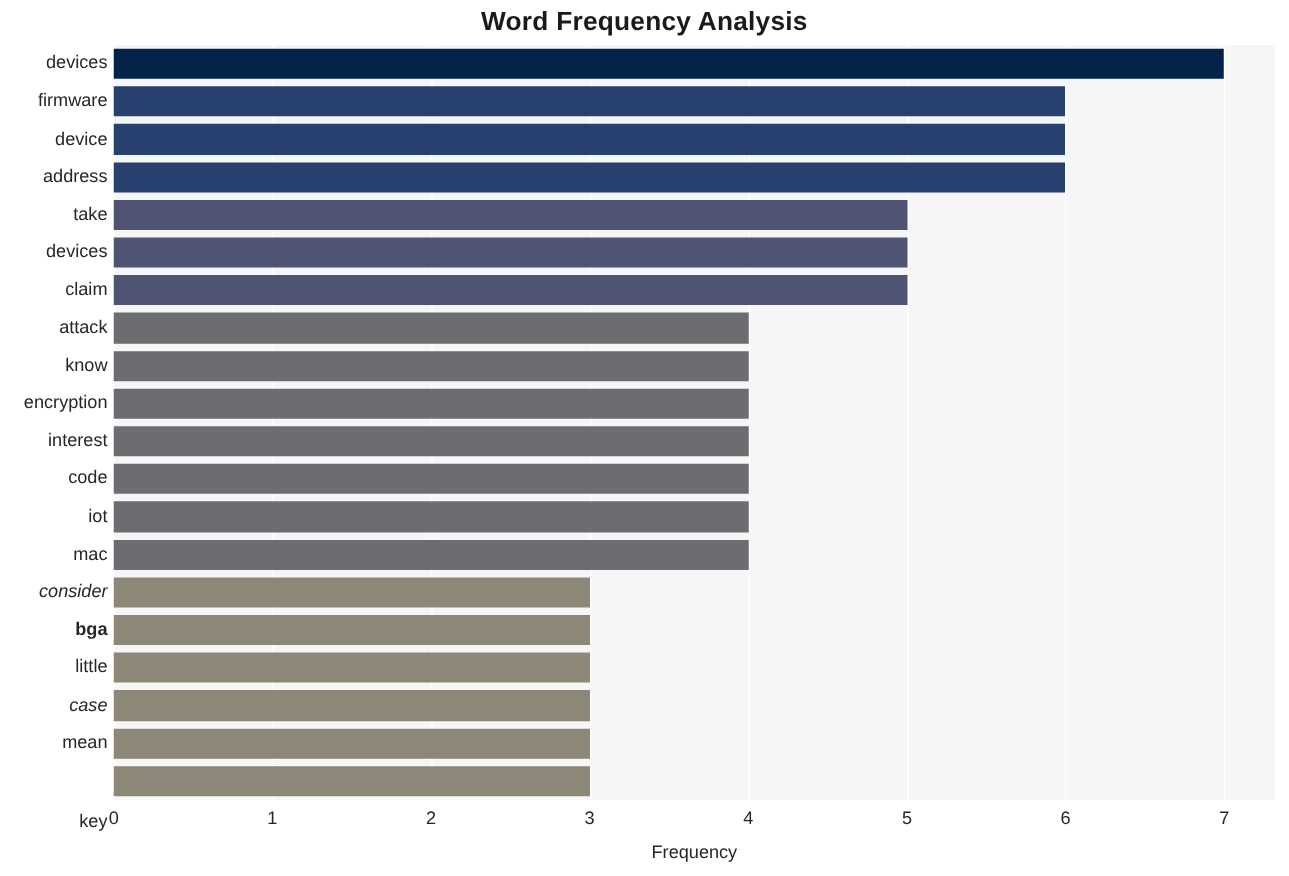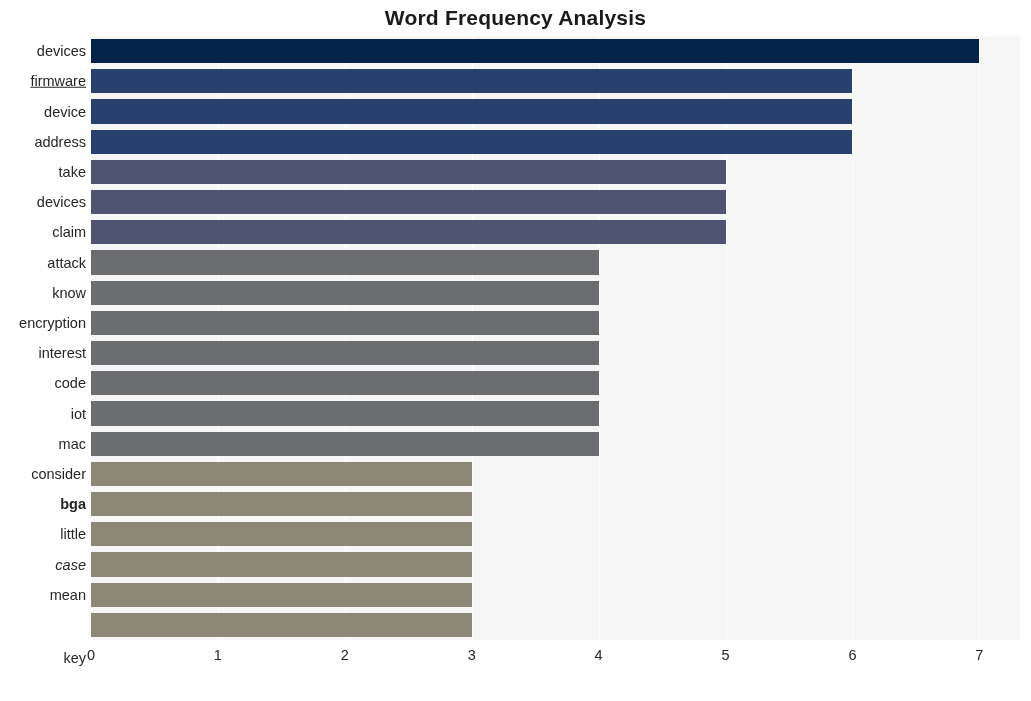--- a/index.html
+++ b/index.html
@@ -198,46 +198,47 @@
           <div class="bar" title="mean: 3" style="width: 380.738px; background: rgb(140, 135, 119);"></div>
         </div>
         <div class="bar-row" style="top: 576.82px; height: 24.16px;">
           <div class="bar" title="key: 3" style="width: 380.738px; background: rgb(140, 135, 119);"></div>
         </div>
       </div>
   </div>
 
   <div id="y-axis-labels">
       <div class="y-tick-label" style="top: 15.1px;">devices</div>
-      <div class="y-tick-label" style="top: 45.3px; text-decoration: underline;">firmware</div>
+      <div class="y-tick-label" style="top: 45.3px;">firmware</div>
       <div class="y-tick-label" style="top: 75.5px;">device</div>
       <div class="y-tick-label" style="top: 105.7px;">address</div>
       <div class="y-tick-label" style="top: 135.9px;">take</div>
       <div class="y-tick-label" style="top: 166.1px;">devices</div>
       <div class="y-tick-label" style="top: 196.3px;">claim</div>
       <div class="y-tick-label" style="top: 226.5px;">attack</div>
       <div class="y-tick-label" style="top: 256.7px;">know</div>
       <div class="y-tick-label" style="top: 286.9px;">encryption</div>
       <div class="y-tick-label" style="top: 317.1px;">interest</div>
       <div class="y-tick-label" style="top: 347.3px;">code</div>
       <div class="y-tick-label" style="top: 377.5px;">iot</div>
       <div class="y-tick-label" style="top: 407.7px;">mac</div>
-      <div class="y-tick-label" style="top: 437.9px;">consider</div>
+      <div class="y-tick-label" style="top: 437.9px; font-style: italic;">consider</div>
       <div class="y-tick-label" style="top: 468.1px; font-weight: bold;">bga</div>
       <div class="y-tick-label" style="top: 498.3px;">little</div>
       <div class="y-tick-label" style="top: 528.5px; font-style: italic;">case</div>
       <div class="y-tick-label" style="top: 558.7px;">mean</div>
       <div class="y-tick-label" style="top: 622px;">key</div>
     </div>
 
   <div id="x-axis-labels">
       <div class="x-tick-label" style="left: 91px;">0</div>
       <div class="x-tick-label" style="left: 217.913px;">1</div>
       <div class="x-tick-label" style="left: 344.825px;">2</div>
       <div class="x-tick-label" style="left: 471.738px;">3</div>
       <div class="x-tick-label" style="left: 598.65px;">4</div>
       <div class="x-tick-label" style="left: 725.563px;">5</div>
       <div class="x-tick-label" style="left: 852.475px;">6</div>
       <div class="x-tick-label" style="left: 979.388px;">7</div>
     </div>
 
+  <div id="x-axis-title">Frequency</div>
 
 </div>
 
 </body></html>

